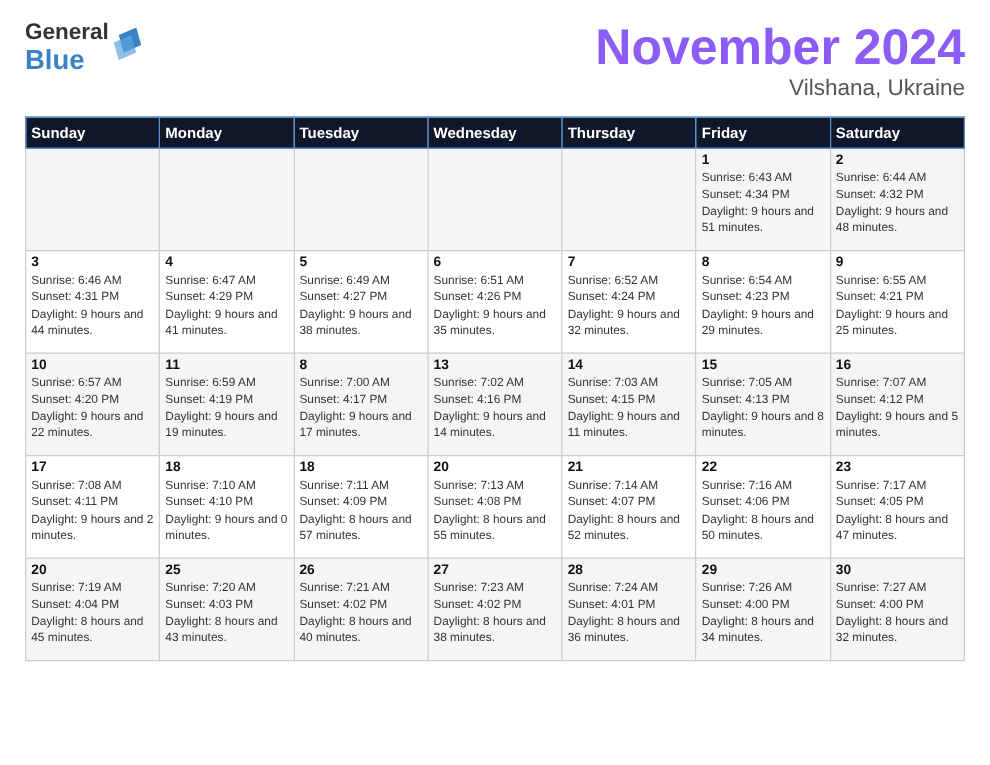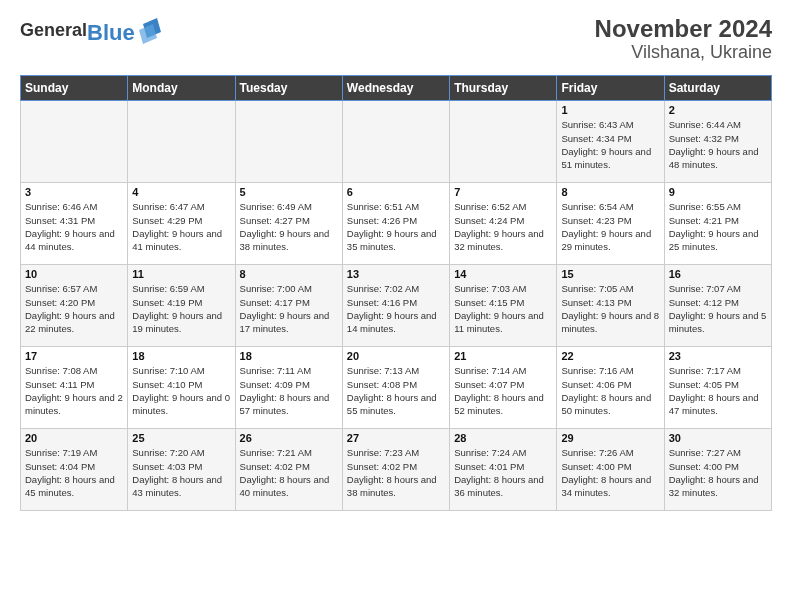--- a/index.html
+++ b/index.html
@@ -19,46 +19,47 @@
       justify-content: space-between;
       align-items: flex-start;
       margin-bottom: 12px;
     }
     .logo {
       display: flex;
       align-items: center;
     }
     .logo-text {
       display: flex;
+      flex-direction: column;
       line-height: 1.1;
     }
     .logo-icon {
       margin-left: 4px;
       margin-top: 2px;
     }
     .title-block {
       text-align: right;
     }
     .month-title {
-      font-size: 24px;
+      font-size: 40px;
       font-weight: bold;
-      color: #404040;
+      color: #8b5cf6;
       line-height: 1.1;
     }
     .location {
       font-size: 18px;
       color: #555;
     }
     .calendar {
       width: 100%;
       border-collapse: collapse;
       table-layout: fixed;
     }
     .calendar th {
-      background: #404040;
+      background: #0f172a;
       color: #fff;
       font-size: 12px;
       font-weight: bold;
       padding: 5px 4px;
       text-align: left;
       border: 1px solid #5a8fd4;
       margin-left: 32px;
     }
     .calendar td {
       border: 1px solid #ccc;

